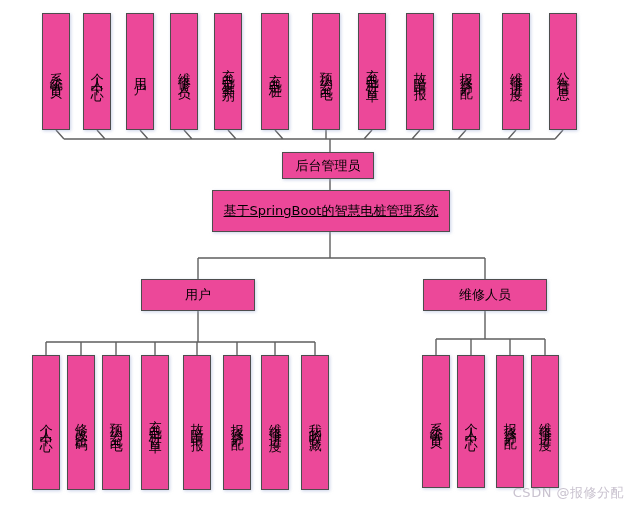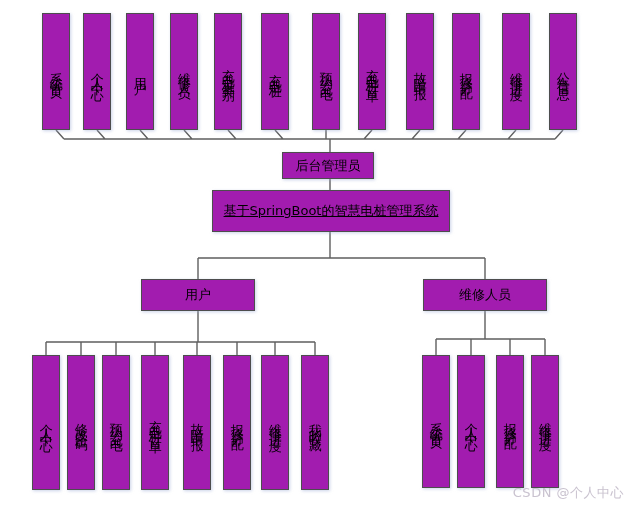--- a/index.html
+++ b/index.html
@@ -4,21 +4,21 @@
 <style>
   html,body{margin:0;padding:0;}
   body{
     width:627px;height:505px;position:relative;background:#ffffff;
     font-family:"DejaVu Sans","Liberation Sans",sans-serif;
     overflow:hidden;
   }
   svg.connectors{position:absolute;left:0;top:0;z-index:1;}
   .node{
     position:absolute;z-index:2;box-sizing:border-box;
-    background:#a21caf;border:1px solid #4d4d4d;color:#000;
+    background:#ec4899;border:1px solid #4d4d4d;color:#000;
     display:flex;align-items:center;justify-content:center;
     font-size:13px;line-height:1.2;
     box-shadow:1px 1px 3px rgba(160,175,215,0.55);
   }
   .vbox{
     width:28px;
     writing-mode:vertical-rl;text-orientation:upright;
     letter-spacing:5px;text-align:center;
   }
   .top-row{top:13px;height:117px;}
@@ -80,13 +80,13 @@
 <div class="node vbox child-row-left" style="left:183px;">故障申报</div>
 <div class="node vbox child-row-left" style="left:223px;">报修分配</div>
 <div class="node vbox child-row-left" style="left:261px;">维修进度</div>
 <div class="node vbox child-row-left" style="left:301px;">我的收藏</div>
 
 <div class="node vbox child-row-right" style="left:422px;">系统首页</div>
 <div class="node vbox child-row-right" style="left:457px;">个人中心</div>
 <div class="node vbox child-row-right" style="left:496px;">报修分配</div>
 <div class="node vbox child-row-right" style="left:531px;">维修进度</div>
 
-<div class="watermark">CSDN @个人中心</div>
+<div class="watermark">CSDN @报修分配</div>
 
 </body></html>

